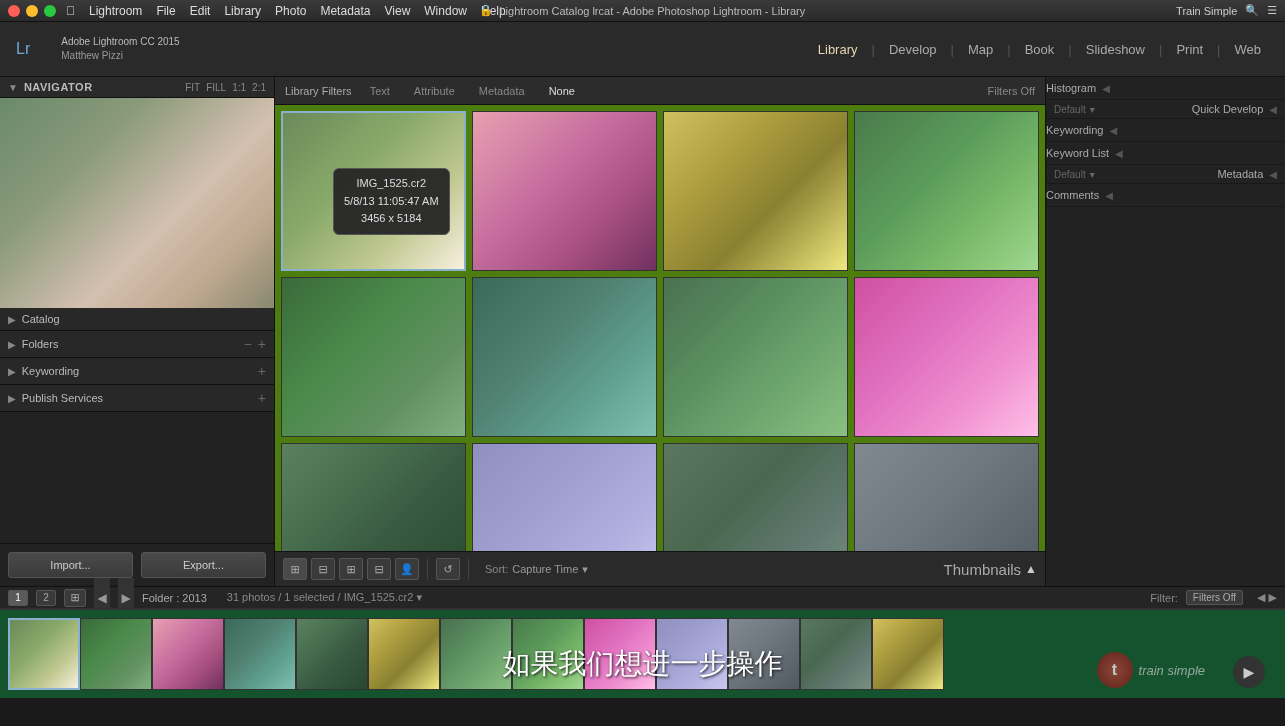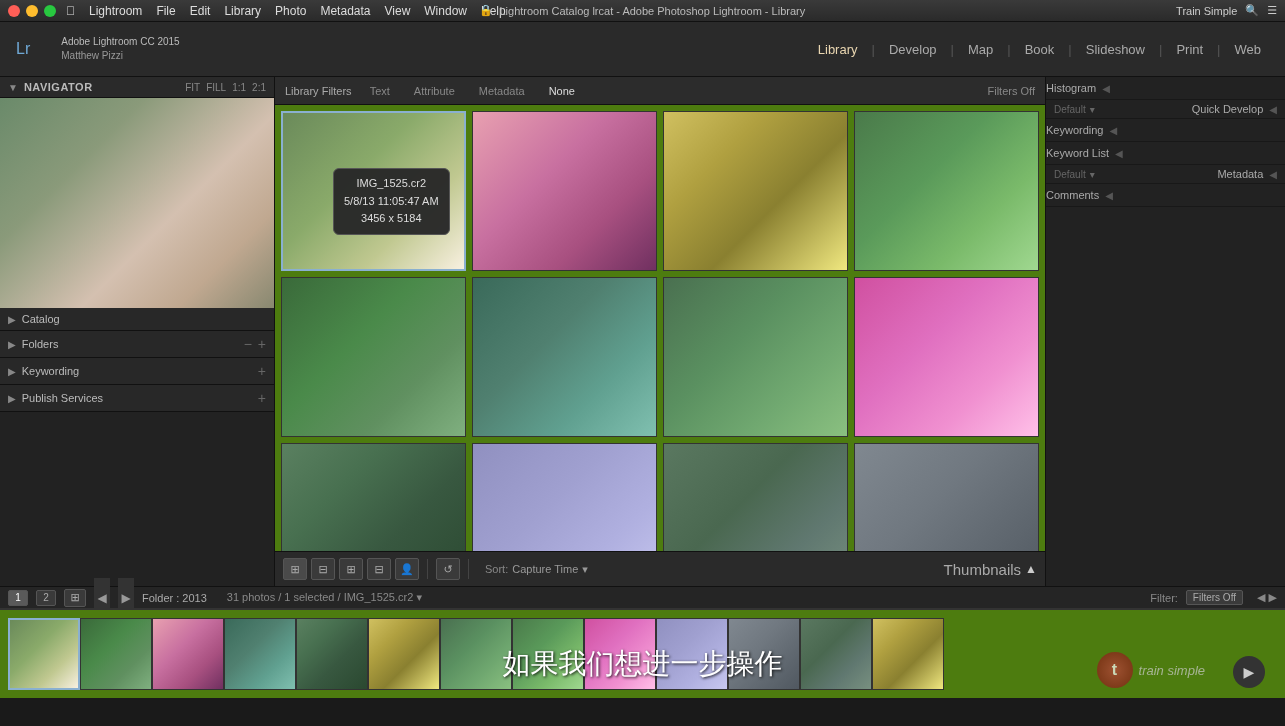--- a/index.html
+++ b/index.html
@@ -379,21 +379,21 @@
       border: 1px solid #555;
       border-radius: 2px;
       padding: 1px 6px;
       font-size: 10px;
       color: #aaa;
     }
 
     
     #filmstrip {
       height: 90px;
-      background: #4d7c0f;
+      background: #14532d;
       border-top: 2px solid #333;
       display: flex;
       align-items: center;
       padding: 16px 8px;
       gap: 0;
       overflow: hidden;
       position: relative;
     }
     .film-thumb {
       width: 72px;
@@ -595,20 +595,24 @@
     <div class="panel-section">
       <div class="panel-section-header">
         <span class="arrow">▶</span>
         <span class="label">Publish Services</span>
         <div class="actions">
           <span>+</span>
         </div>
       </div>
     </div>
 
+    <div class="left-bottom-buttons">
+      <div class="lr-button">Import...</div>
+      <div class="lr-button">Export...</div>
+    </div>
   </div>
 
   <div id="center-panel">
 
     <div id="filter-bar">
       <span class="filter-label">Library Filters</span>
       <span class="filter-item">Text</span>
       <span class="filter-item">Attribute</span>
       <span class="filter-item">Metadata</span>
       <span class="filter-item active">None</span>

